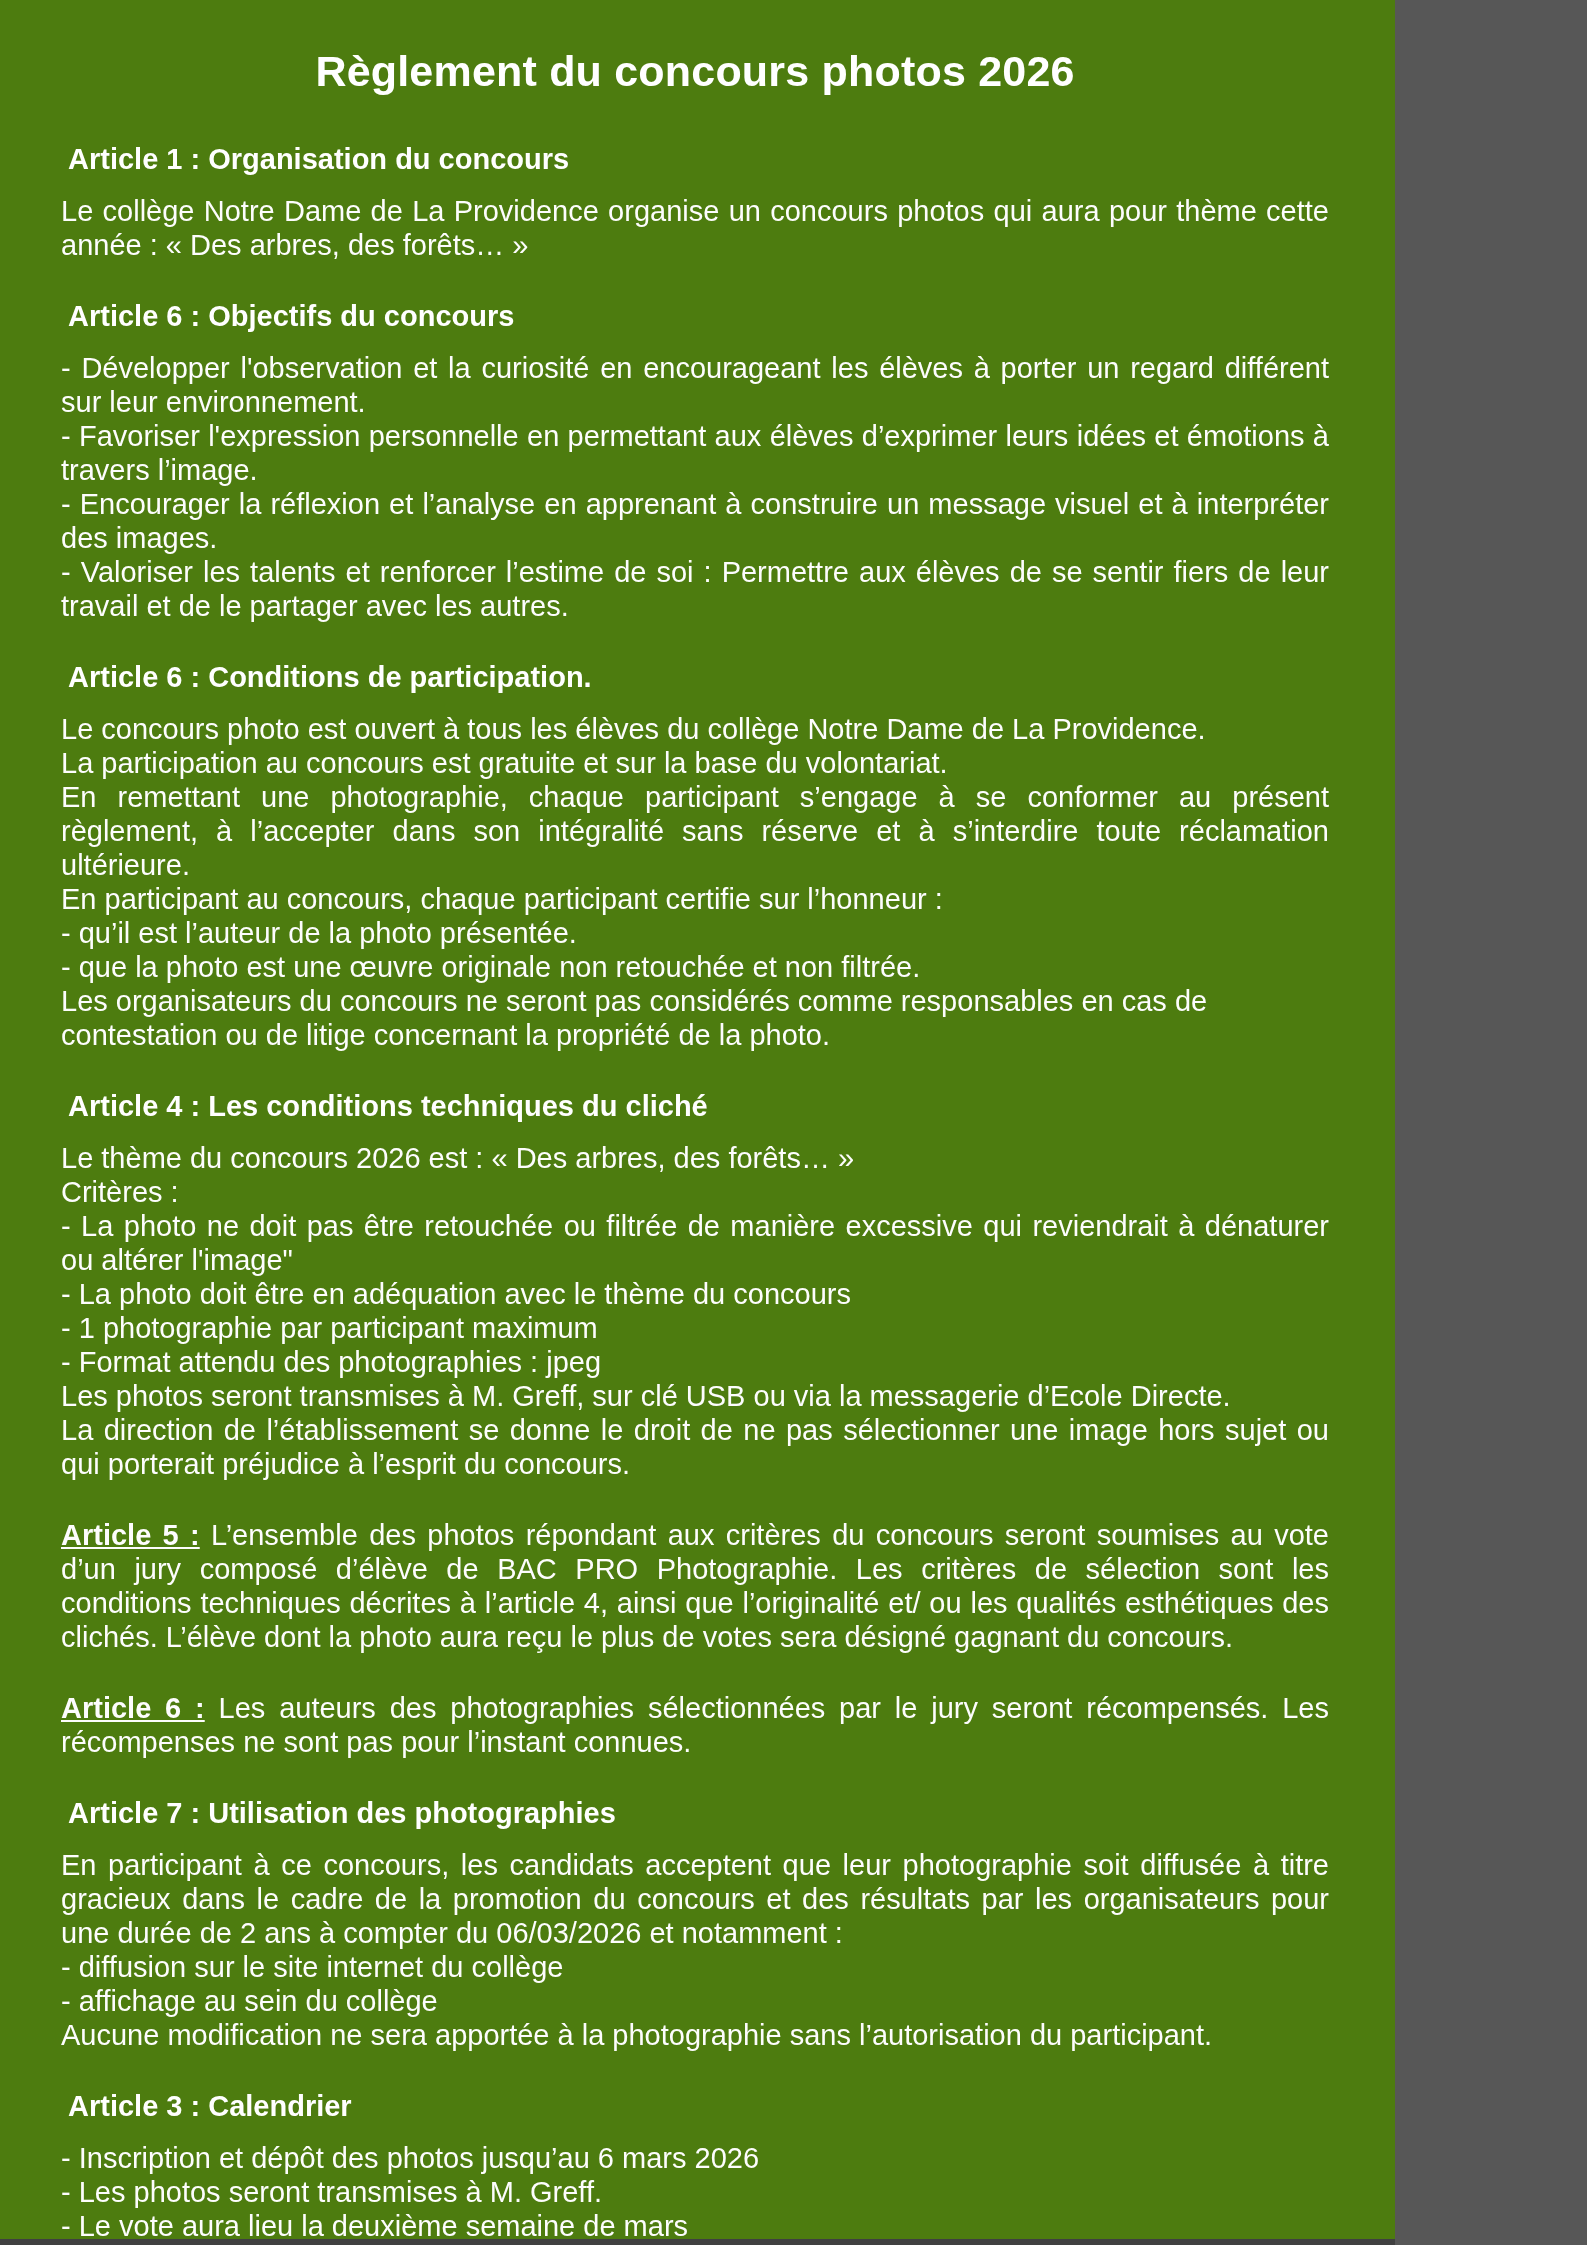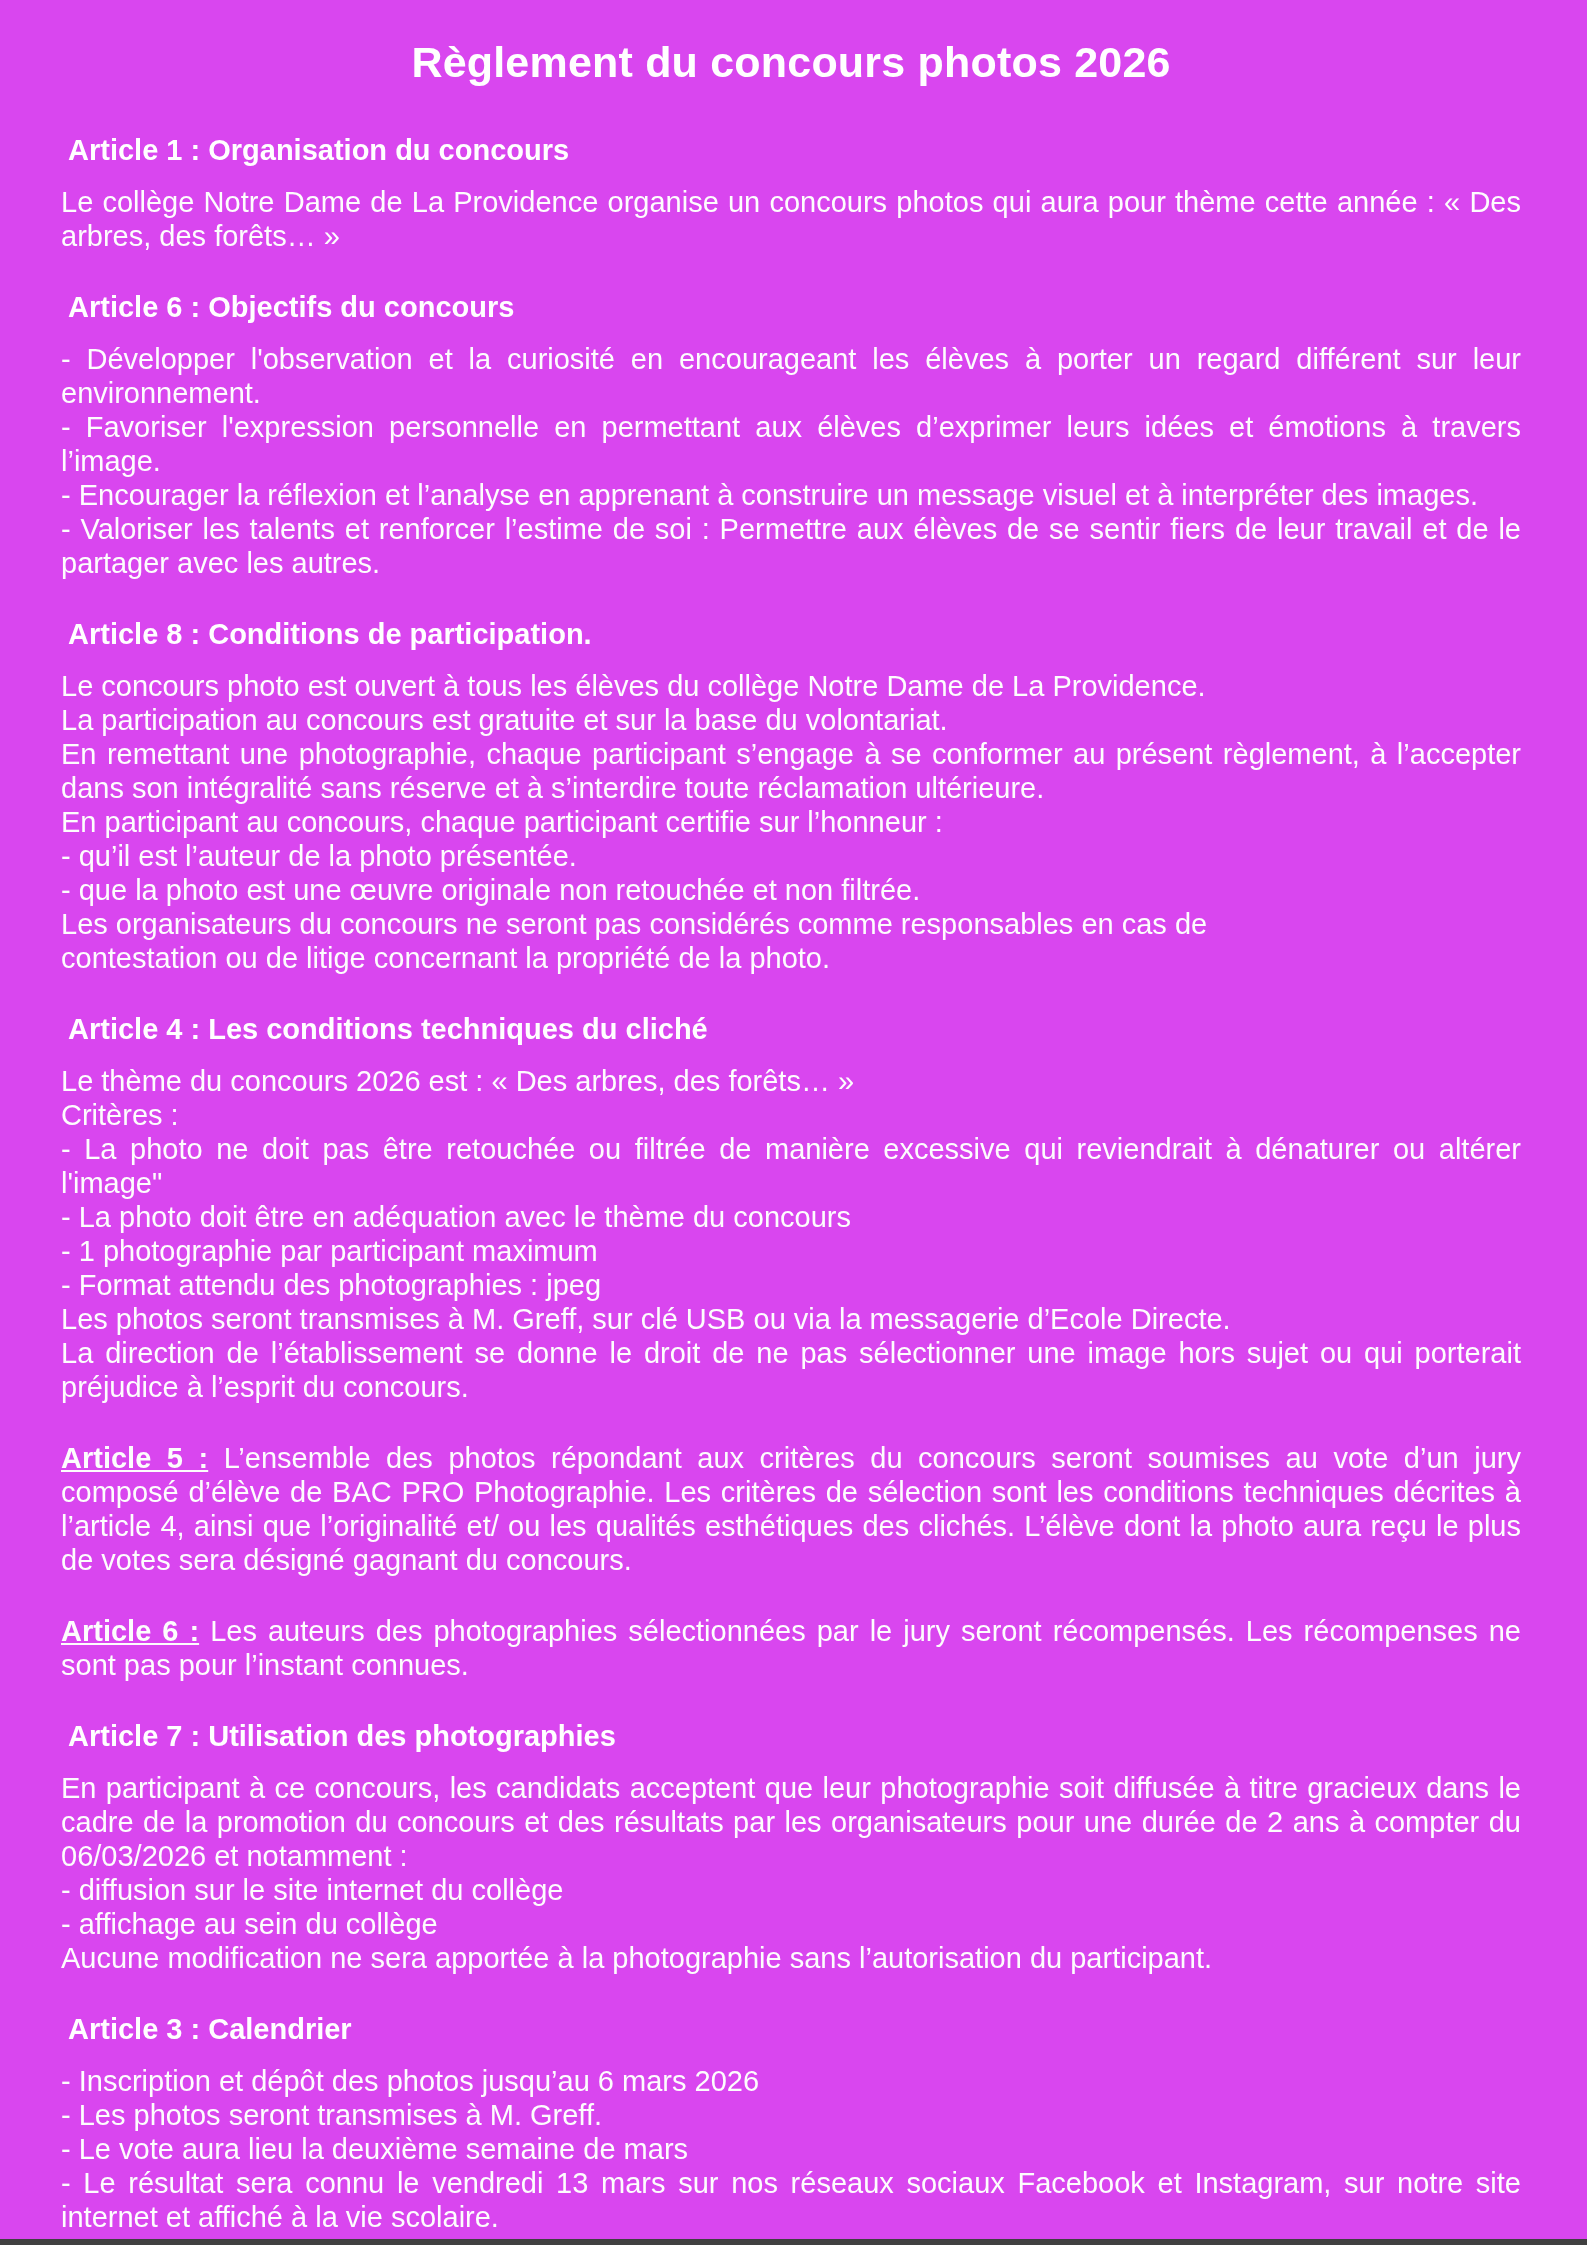--- a/index.html
+++ b/index.html
@@ -9,25 +9,25 @@
   body {
     width: 1587px;
     height: 2245px;
     background: #575757;
     overflow: hidden;
     font-family: "Liberation Sans", "DejaVu Sans", sans-serif;
     color: #ffffff;
   }
   .page {
     position: relative;
-    width: 1587px;
+    width: 1395px;
     height: 2245px;
     box-sizing: border-box;
-    padding: 24px 55px 0 50px;
-    background: #d946ef;
+    padding: 33px 55px 0 50px;
+    background: #4d7c0f;
   }
   .doc-title {
     margin: 14px 0 46px 0;
     text-align: center;
     font-size: 43px;
     font-weight: 700;
     letter-spacing: 0.2px;
     color: #ffffff;
   }
   .section {
@@ -76,21 +76,21 @@
 
   <article class="section">
     <h2 class="heading">Article 6 : Objectifs du concours</h2>
     <p class="body-text">- Développer l'observation et la curiosité en encourageant les élèves à porter un regard différent sur leur environnement.
 - Favoriser l'expression personnelle en permettant aux élèves d’exprimer leurs idées et émotions à travers l’image.
 - Encourager la réflexion et l’analyse en apprenant à construire un message visuel et à interpréter des images.
 - Valoriser les talents et renforcer l’estime de soi : Permettre aux élèves de se sentir fiers de leur travail et de le partager avec les autres.</p>
   </article>
 
   <article class="section">
-    <h2 class="heading">Article 8 : Conditions de participation.</h2>
+    <h2 class="heading">Article 6 : Conditions de participation.</h2>
     <p class="body-text">Le concours photo est ouvert à tous les élèves du collège Notre Dame de La Providence.
 La participation au concours est gratuite et sur la base du volontariat.
 En remettant une photographie, chaque participant s’engage à se conformer au présent règlement, à l’accepter dans son intégralité sans réserve et à s’interdire toute réclamation ultérieure.
 En participant au concours, chaque participant certifie sur l’honneur :
 - qu’il est l’auteur de la photo présentée.
 - que la photo est une œuvre originale non retouchée et non filtrée.
 Les organisateurs du concours ne seront pas considérés comme responsables en cas de
 contestation ou de litige concernant la propriété de la photo.</p>
   </article>
 

